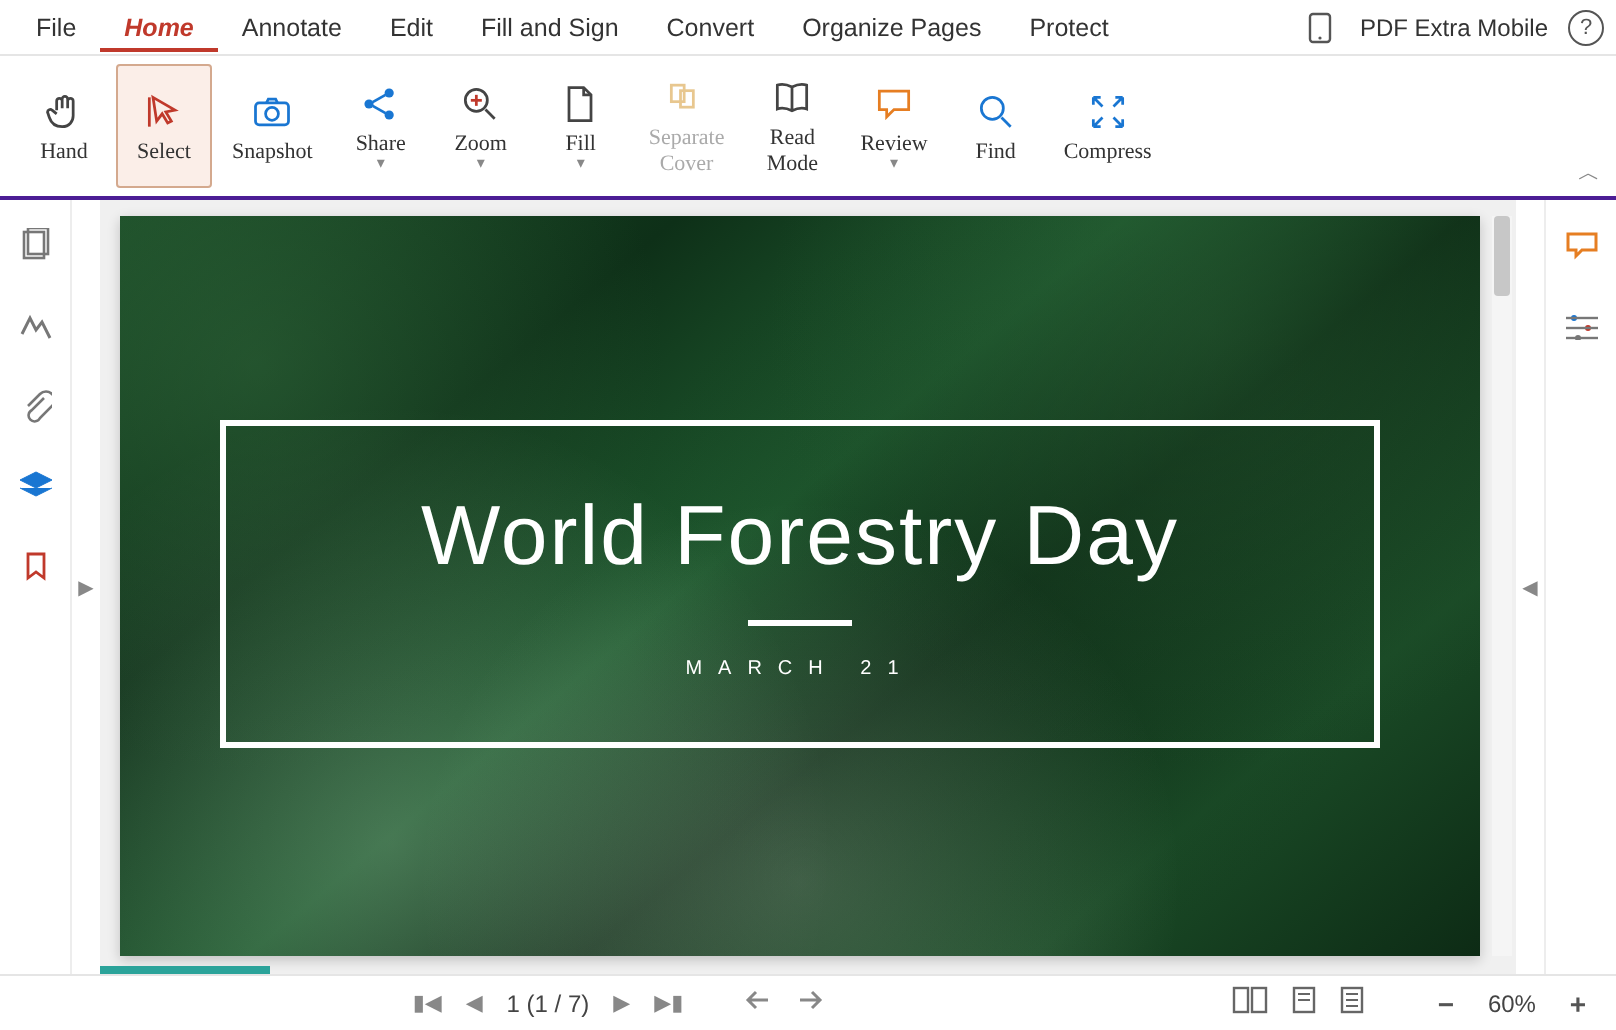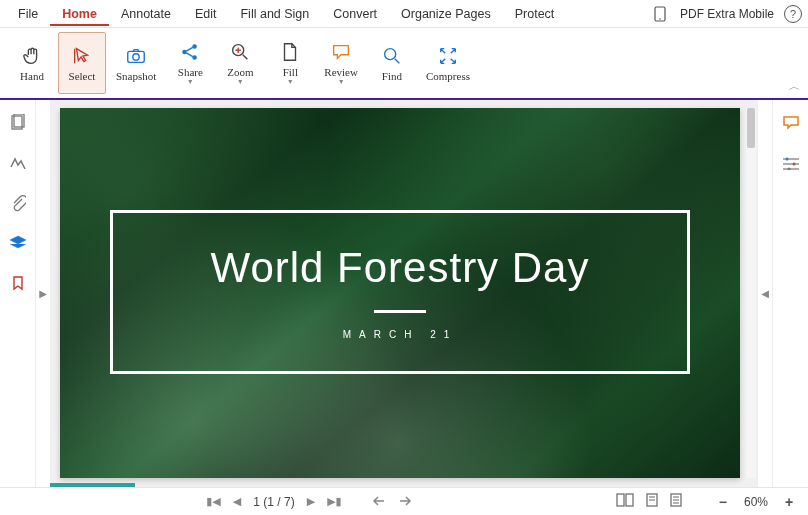--- a/index.html
+++ b/index.html
@@ -25,20 +25,21 @@
       padding: 5px 12px;
       font-size: 12.5px;
       color: #333;
       cursor: pointer;
     }
     .menu-item.active {
       color: #c0392b;
       font-weight: 600;
       border-bottom: 2px solid #c0392b;
       padding-bottom: 3px;
+      font-style: italic;
     }
     .menubar-right {
       margin-left: auto;
       display: flex;
       align-items: center;
       gap: 10px;
     }
     .pdf-mobile {
       display: flex;
       align-items: center;
@@ -375,20 +376,39 @@
   </div>
   <div class="ribbon-group">
     <div class="ribbon-icon">
         <svg width="20" height="22" viewBox="0 0 20 24">
           <path d="M4 3h8l4 4v14H4z" fill="none" stroke="#444" stroke-width="1.5"></path>
           <path d="M12 3v4h4" fill="none" stroke="#444" stroke-width="1.5"></path>
         </svg>
       </div>
     <div class="ribbon-label">Fill</div>
     <div class="ribbon-arrow">▾</div>
+  </div>
+  <div class="ribbon-group disabled">
+    <div class="ribbon-icon">
+        <svg width="22" height="22" viewBox="0 0 24 24">
+          <rect x="4" y="5" width="7" height="9" fill="none" stroke="#e8c78f" stroke-width="1.5"></rect>
+          <rect x="9" y="8" width="7" height="9" fill="none" stroke="#e8c78f" stroke-width="1.5"></rect>
+        </svg>
+      </div>
+    <div class="ribbon-label" style="white-space:pre-line">Separate
+Cover</div>
+  </div>
+  <div class="ribbon-group">
+    <div class="ribbon-icon">
+        <svg width="22" height="22" viewBox="0 0 24 24">
+          <path d="M4 5c3-1 6 0 8 1 2-1 5-2 8-1v13c-3-1-6 0-8 1-2-1-5-2-8-1z M12 6v13" fill="none" stroke="#444" stroke-width="1.5"></path>
+        </svg>
+      </div>
+    <div class="ribbon-label" style="white-space:pre-line">Read
+Mode</div>
   </div>
   <div class="ribbon-group">
     <div class="ribbon-icon">
         <svg width="22" height="22" viewBox="0 0 24 24">
           <path d="M4 5h16v10H12l-4 4v-4H4z" fill="none" stroke="#e67e22" stroke-width="1.5"></path>
         </svg>
       </div>
     <div class="ribbon-label">Review</div>
     <div class="ribbon-arrow">▾</div>
   </div>

